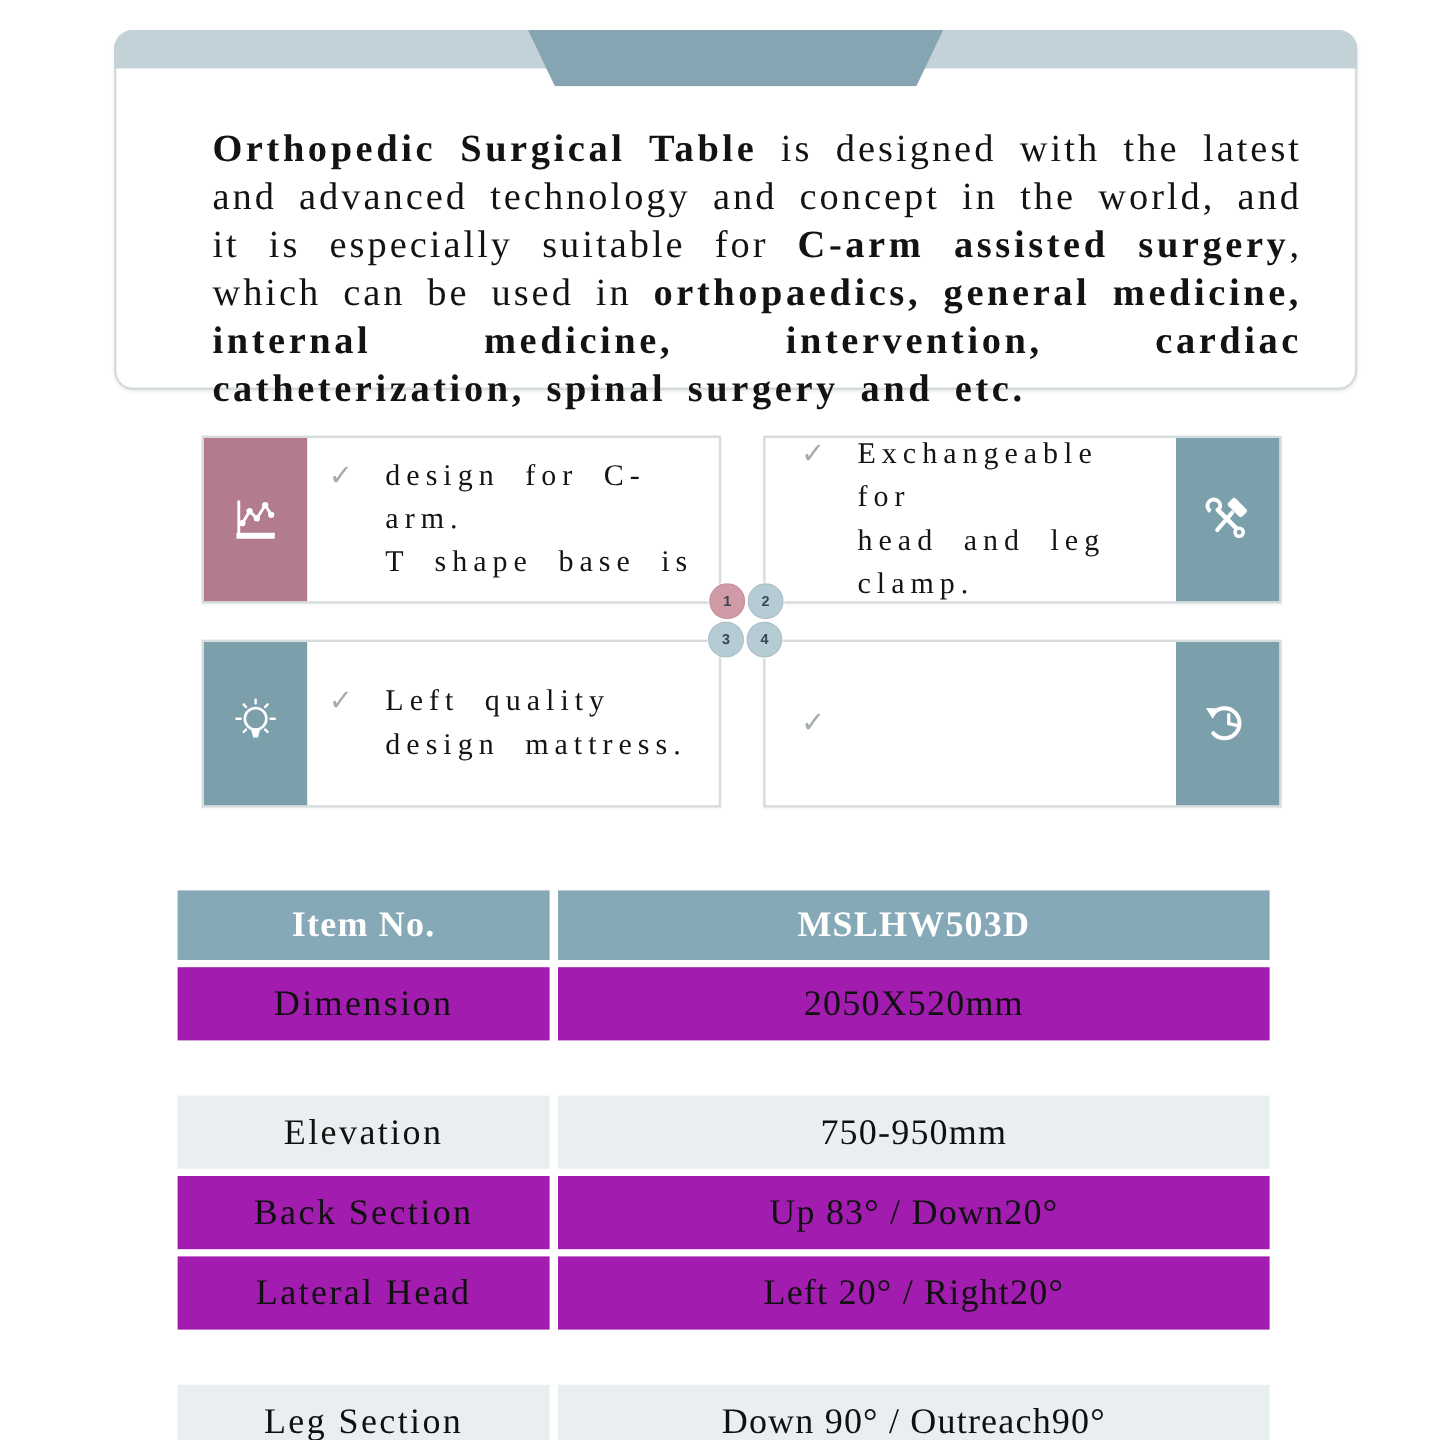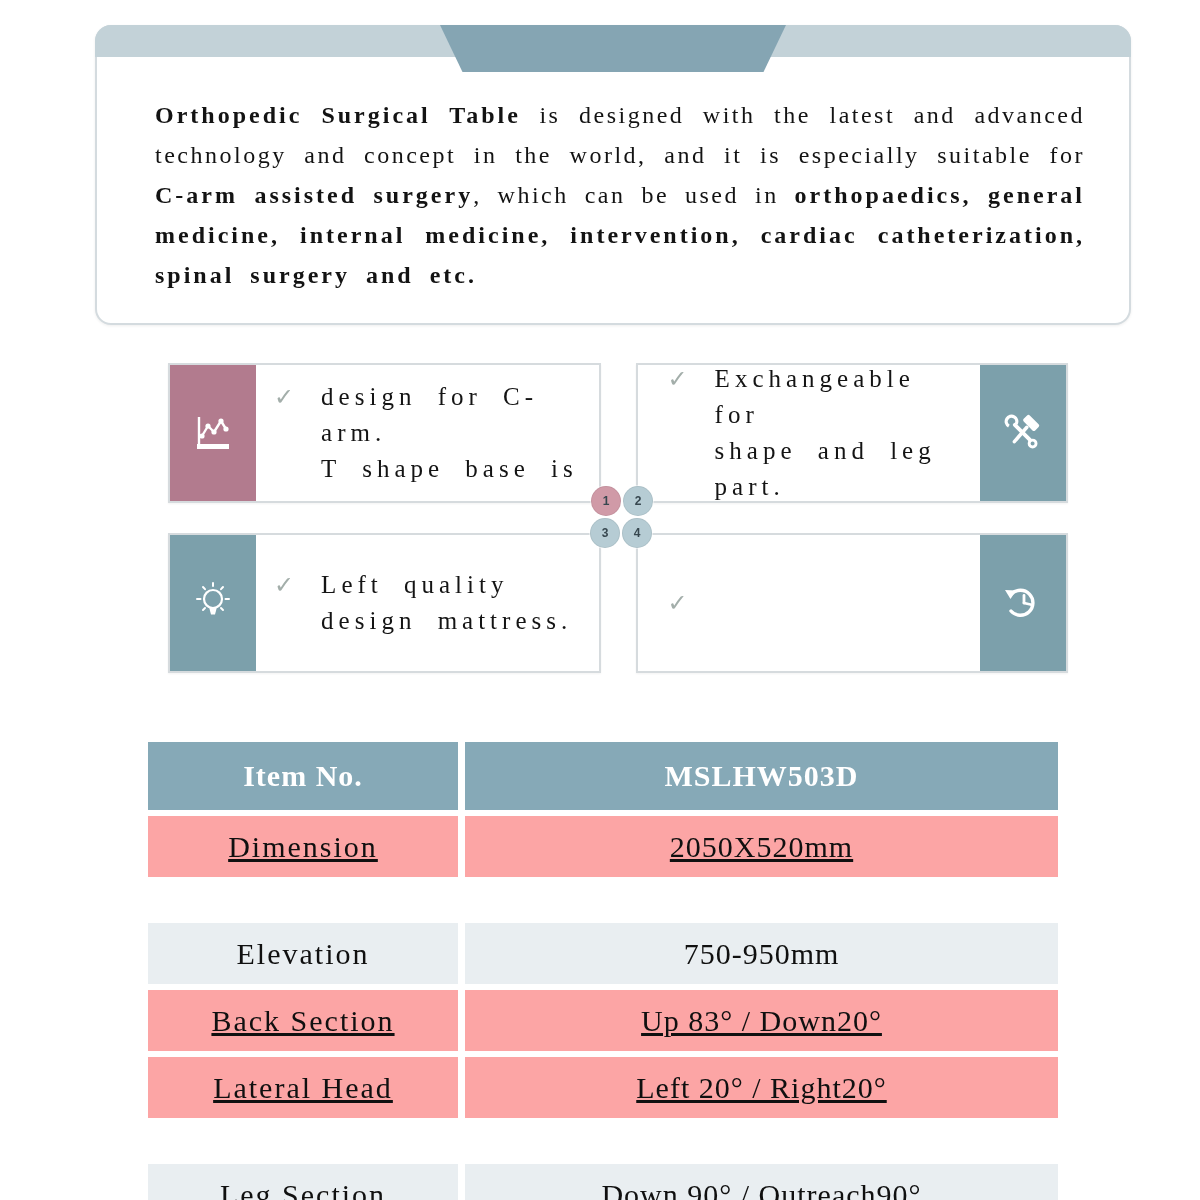--- a/index.html
+++ b/index.html
@@ -8,22 +8,22 @@
 
   
   .intro-card{position:absolute;left:95px;top:25px;width:1032px;height:296px;
               background:#fff;border:2px solid #d4dbdf;border-radius:16px;
               box-shadow:0 1px 3px rgba(0,0,0,.07);}
   .intro-bar{position:absolute;left:-2px;right:-2px;top:-2px;height:32px;
              background:#c3d2d8;border-radius:16px 16px 0 0;}
   .intro-tab{position:absolute;left:50%;top:-2px;transform:translateX(-50%);
              width:346px;height:47px;background:#85a5b3;
              clip-path:polygon(0 0,100% 0,93.5% 100%,6.5% 100%);}
-  .intro-text{position:absolute;left:58px;right:44px;top:44px;
-              font-size:24px;line-height:40px;letter-spacing:2.5px;word-spacing:7px;
+  .intro-text{position:absolute;left:80px;right:44px;top:44px;
+              font-size:32px;line-height:40px;letter-spacing:2.5px;word-spacing:7px;
               text-align:justify;color:#131313;}
   .intro-text b{font-weight:700;letter-spacing:3px;}
 
   
   .features{position:absolute;left:168px;top:363px;width:900px;}
   .fgrid{display:grid;grid-template-columns:1fr 1fr;column-gap:35px;row-gap:30px;
          grid-auto-rows:140px;}
   .feature-card{border:2px solid #d6dbde;background:#fff;display:flex;
                 box-shadow:0 1px 2px rgba(0,0,0,.05);}
   .panel{width:86px;flex:none;display:flex;align-items:center;justify-content:center;}
@@ -44,26 +44,26 @@
   .badge.blue{background:#b6ccd4;}
   .badge-1{left:423px;top:123px;}
   .badge-2{left:455px;top:123px;}
   .badge-3{left:422px;top:155px;}
   .badge-4{left:454px;top:155px;}
 
   
   .spec-table{position:absolute;left:148px;top:742px;width:910px;}
   .trow{display:grid;grid-template-columns:310px 1fr;column-gap:7px;margin-bottom:6px;}
   .tcell{display:flex;align-items:center;justify-content:center;}
-  .thead .tcell{height:68px;background:#86a9b7;color:#fff;font-weight:bold;
+  .thead .tcell{height:58px;background:#86a9b7;color:#fff;font-weight:bold;
                 font-size:30px;letter-spacing:1px;text-align:center;}
   .tdata .tcell{height:61px;font-size:30px;color:#101010;}
   .tdata .tcell.lab{letter-spacing:2px;}
   .tdata .tcell.val{letter-spacing:1px;}
-  .tdata.dark .tcell{background:#fca5a5;text-decoration:underline;}
+  .tdata.dark .tcell{background:#a21caf;}
   .tdata.light .tcell{background:#e9eef1;margin-top:40px;}
 
   svg{display:block;}
 </style>
 </head>
 <body>
 
 <div class="intro-card">
   <div class="intro-bar"></div>
   <div class="intro-tab"></div>
@@ -105,21 +105,21 @@
           <rect x="24" y="9" width="17" height="9" rx="2" fill="#fff" transform="rotate(45 32.5 13.5)"></rect>
           <line x1="28" y1="18" x2="15" y2="33" stroke="#fff" stroke-width="3.6" stroke-linecap="round"></line>
           <circle cx="34" cy="35" r="3.6" fill="none" stroke="#fff" stroke-width="3"></circle>
         </svg>
       </div>
       <div class="content rpad">
         <div class="inner">
           <span class="check">✓</span>
           <div class="lines">
             <div>Exchangeable for</div>
-            <div>shape and leg part.</div>
+            <div>head and leg clamp.</div>
           </div>
         </div>
       </div>
     </div>
 
     <div class="feature-card">
       <div class="panel blue">
         <svg width="48" height="48" viewBox="0 0 48 48">
           <circle cx="24" cy="20" r="9" fill="none" stroke="#fff" stroke-width="2.2"></circle>
           <path d="M20 28 L28 28 L26 35.5 L22 35.5 Z" fill="#fff"></path>

